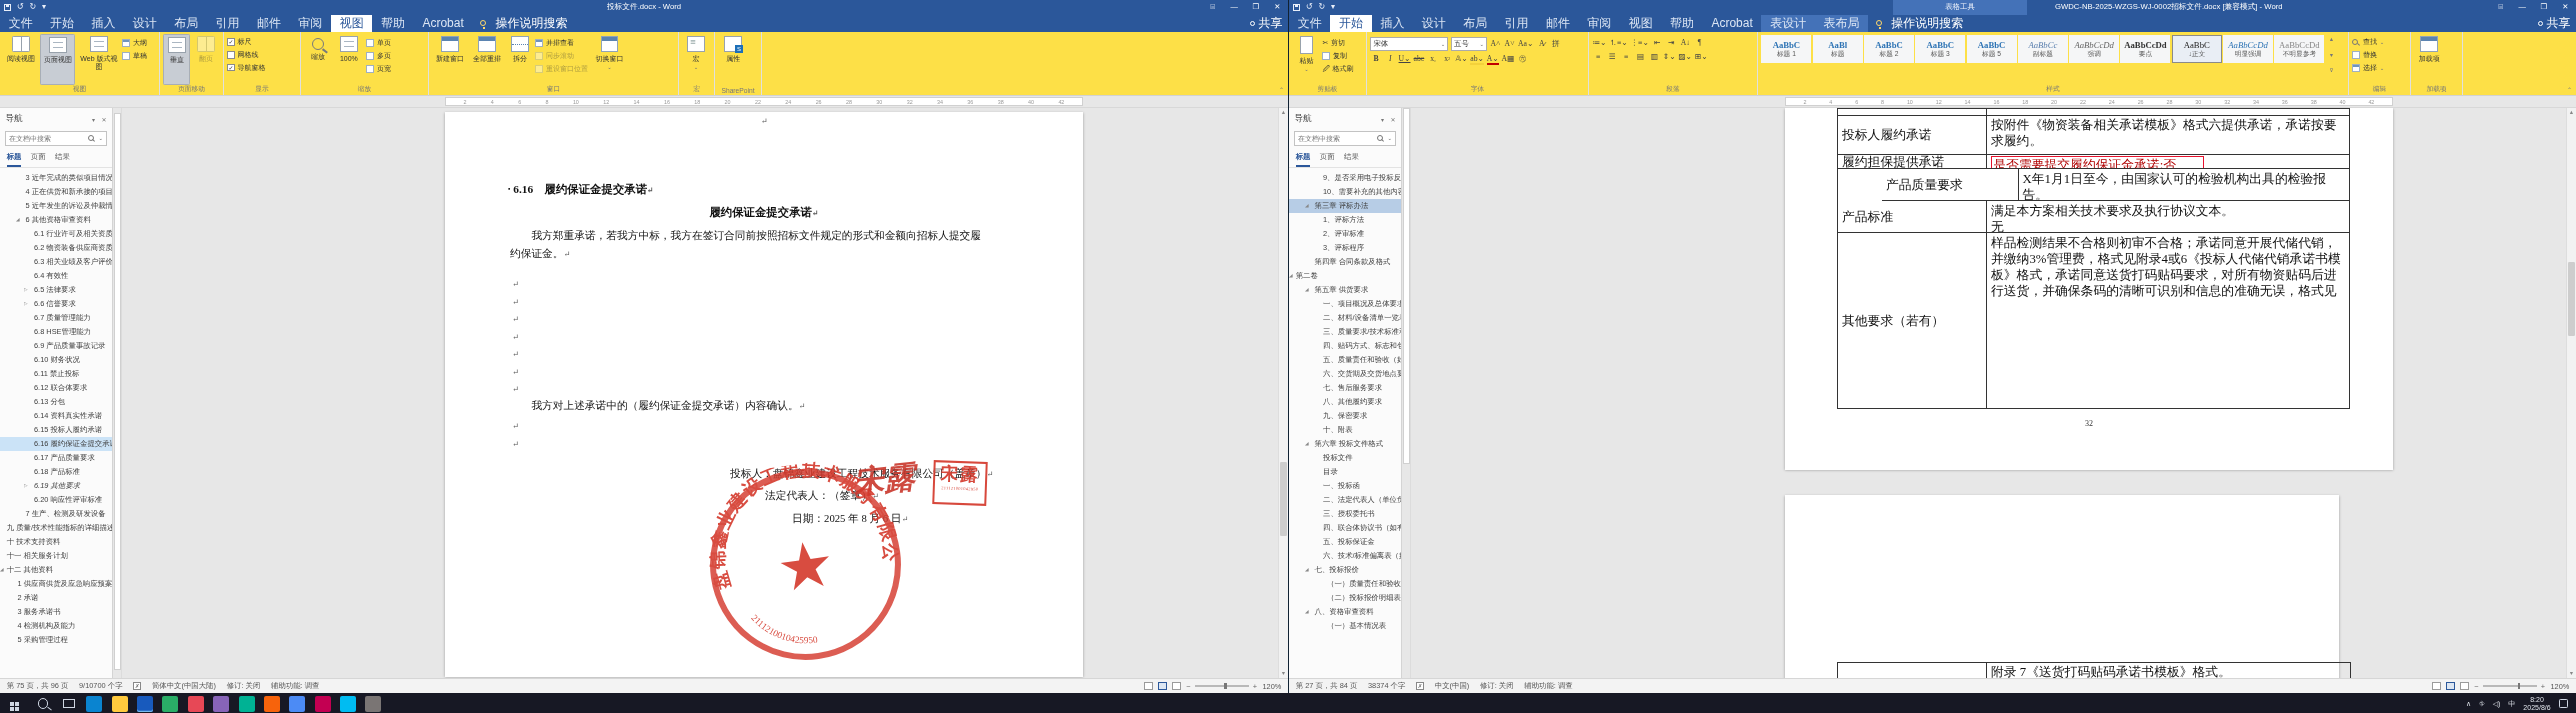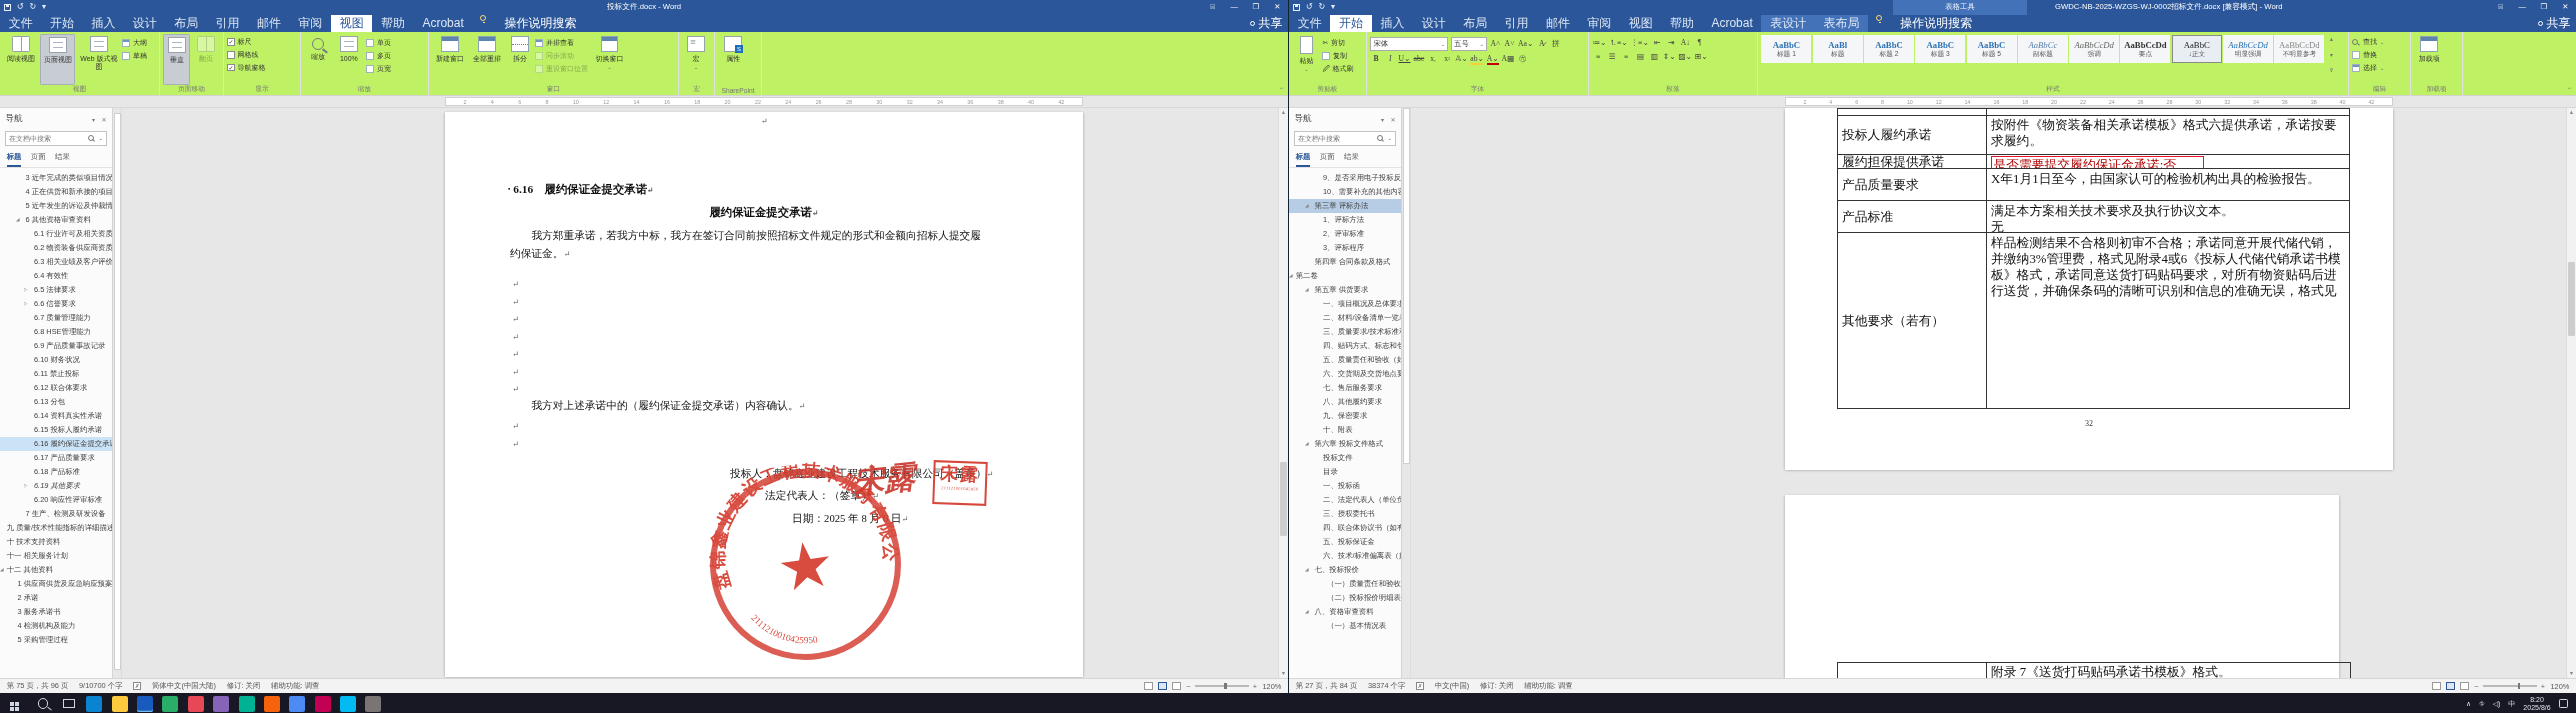--- a/index.html
+++ b/index.html
@@ -16,27 +16,27 @@
   .ttl{position:absolute;left:201px;right:201px;top:0;height:14.8px;line-height:14.8px;text-align:center;
     white-space:nowrap;overflow:hidden;font-size:7.7px}
   .wc{position:absolute;right:0;top:0;display:flex;height:14.8px}
   .wc span{width:21.5px;text-align:center;line-height:14.8px;font-size:7.4px}
   .ctxseg{position:absolute;top:0;height:29px;background:#4472b8;color:#eef3fb;text-align:center;line-height:14.8px;font-size:7.4px}
   
   .tabs{height:17px;background:#2b579a;display:flex;align-items:stretch;color:#dce6f4;font-size:12px;position:relative}
   .tab{padding:0 8.7px;line-height:17px;white-space:nowrap}
   .tab.act{background:#fff;color:#2b579a}
   .ctxtabs{display:flex;background:#4472b8}
-  .tellme{display:flex;gap:18px;padding:0 8px;color:#fff}
+  .tellme{display:flex;align-items:center;gap:9px;padding:0 8px;color:#fff}
   .bulb{width:6px;height:6px;border:0.7px solid #ffd86b;border-radius:50%;position:relative;display:inline-block}
   .bulb::after{content:"";position:absolute;left:1.3px;top:6px;width:2px;height:1.3px;background:#ffd86b}
   .share{position:absolute;right:5.4px;top:0;line-height:17px;color:#fff;display:flex;gap:3.4px;align-items:center}
   .pers{width:5.4px;height:5.4px;border-radius:50%;border:0.7px solid #fff;display:inline-block}
   
-  .ribbon{height:64px;background:#bef264;border-bottom:0.7px solid #d2d2d2;display:flex;position:relative;color:#333}
+  .ribbon{height:64px;background:#fde047;border-bottom:0.7px solid #d2d2d2;display:flex;position:relative;color:#333}
   .grp{position:relative;border-right:0.7px solid #e0e0e0;padding:2px 3.4px 10px;display:flex;gap:2px;flex:0 0 auto}
   .gl{position:absolute;bottom:0.7px;left:0;right:0;text-align:center;font-size:6.7px;color:#777;white-space:nowrap}
   .bigb{width:35px;display:flex;flex-direction:column;align-items:center;padding-top:2.7px;font-size:7px;
     text-align:center;line-height:8px;border-radius:1.3px;color:#333}
   .bigb .ic{width:17.5px;height:16px;margin-bottom:2.7px;position:relative}
   .bigb.sel{background:#c8cdd4;border:0.7px solid #a8aeb6}
   .dis{opacity:.4}
   .smcol{display:flex;flex-direction:column;gap:2.7px;padding-top:4.7px;font-size:7px;white-space:nowrap}
   .smcol .row{display:flex;align-items:center;gap:2.7px}
   .cb{width:7.4px;height:7.4px;border:0.7px solid #8a8a8a;background:#fff;font-size:6px;line-height:7.4px;text-align:center;color:#333}
@@ -1060,21 +1060,21 @@
           <div class="trow" style="height: 39px;">
             <div class="tc lab">投标人履约承诺</div>
             <div class="tc val"><span>按附件《物资装备相关承诺模板》格式六提供承诺，承诺按要求履约。</span></div>
           </div>
 
           <div class="trow" style="height: 14.8px;">
             <div class="tc lab">履约担保提供承诺</div>
             <div class="tc val"><span class="redbox">是否需要提交履约保证金承诺:否</span></div>
           </div>
 
-          <div class="trow" style="height: 32px;">
+          <div class="trow" style="height: 32px; margin-left: 44px;">
             <div class="tc lab">产品质量要求</div>
             <div class="tc val"><span>X年1月1日至今，由国家认可的检验机构出具的检验报告。</span></div>
           </div>
 
           <div class="trow" style="height: 32px;">
             <div class="tc lab">产品标准</div>
             <div class="tc val"><span>满足本方案相关技术要求及执行协议文本。
 无</span></div>
           </div>
 

